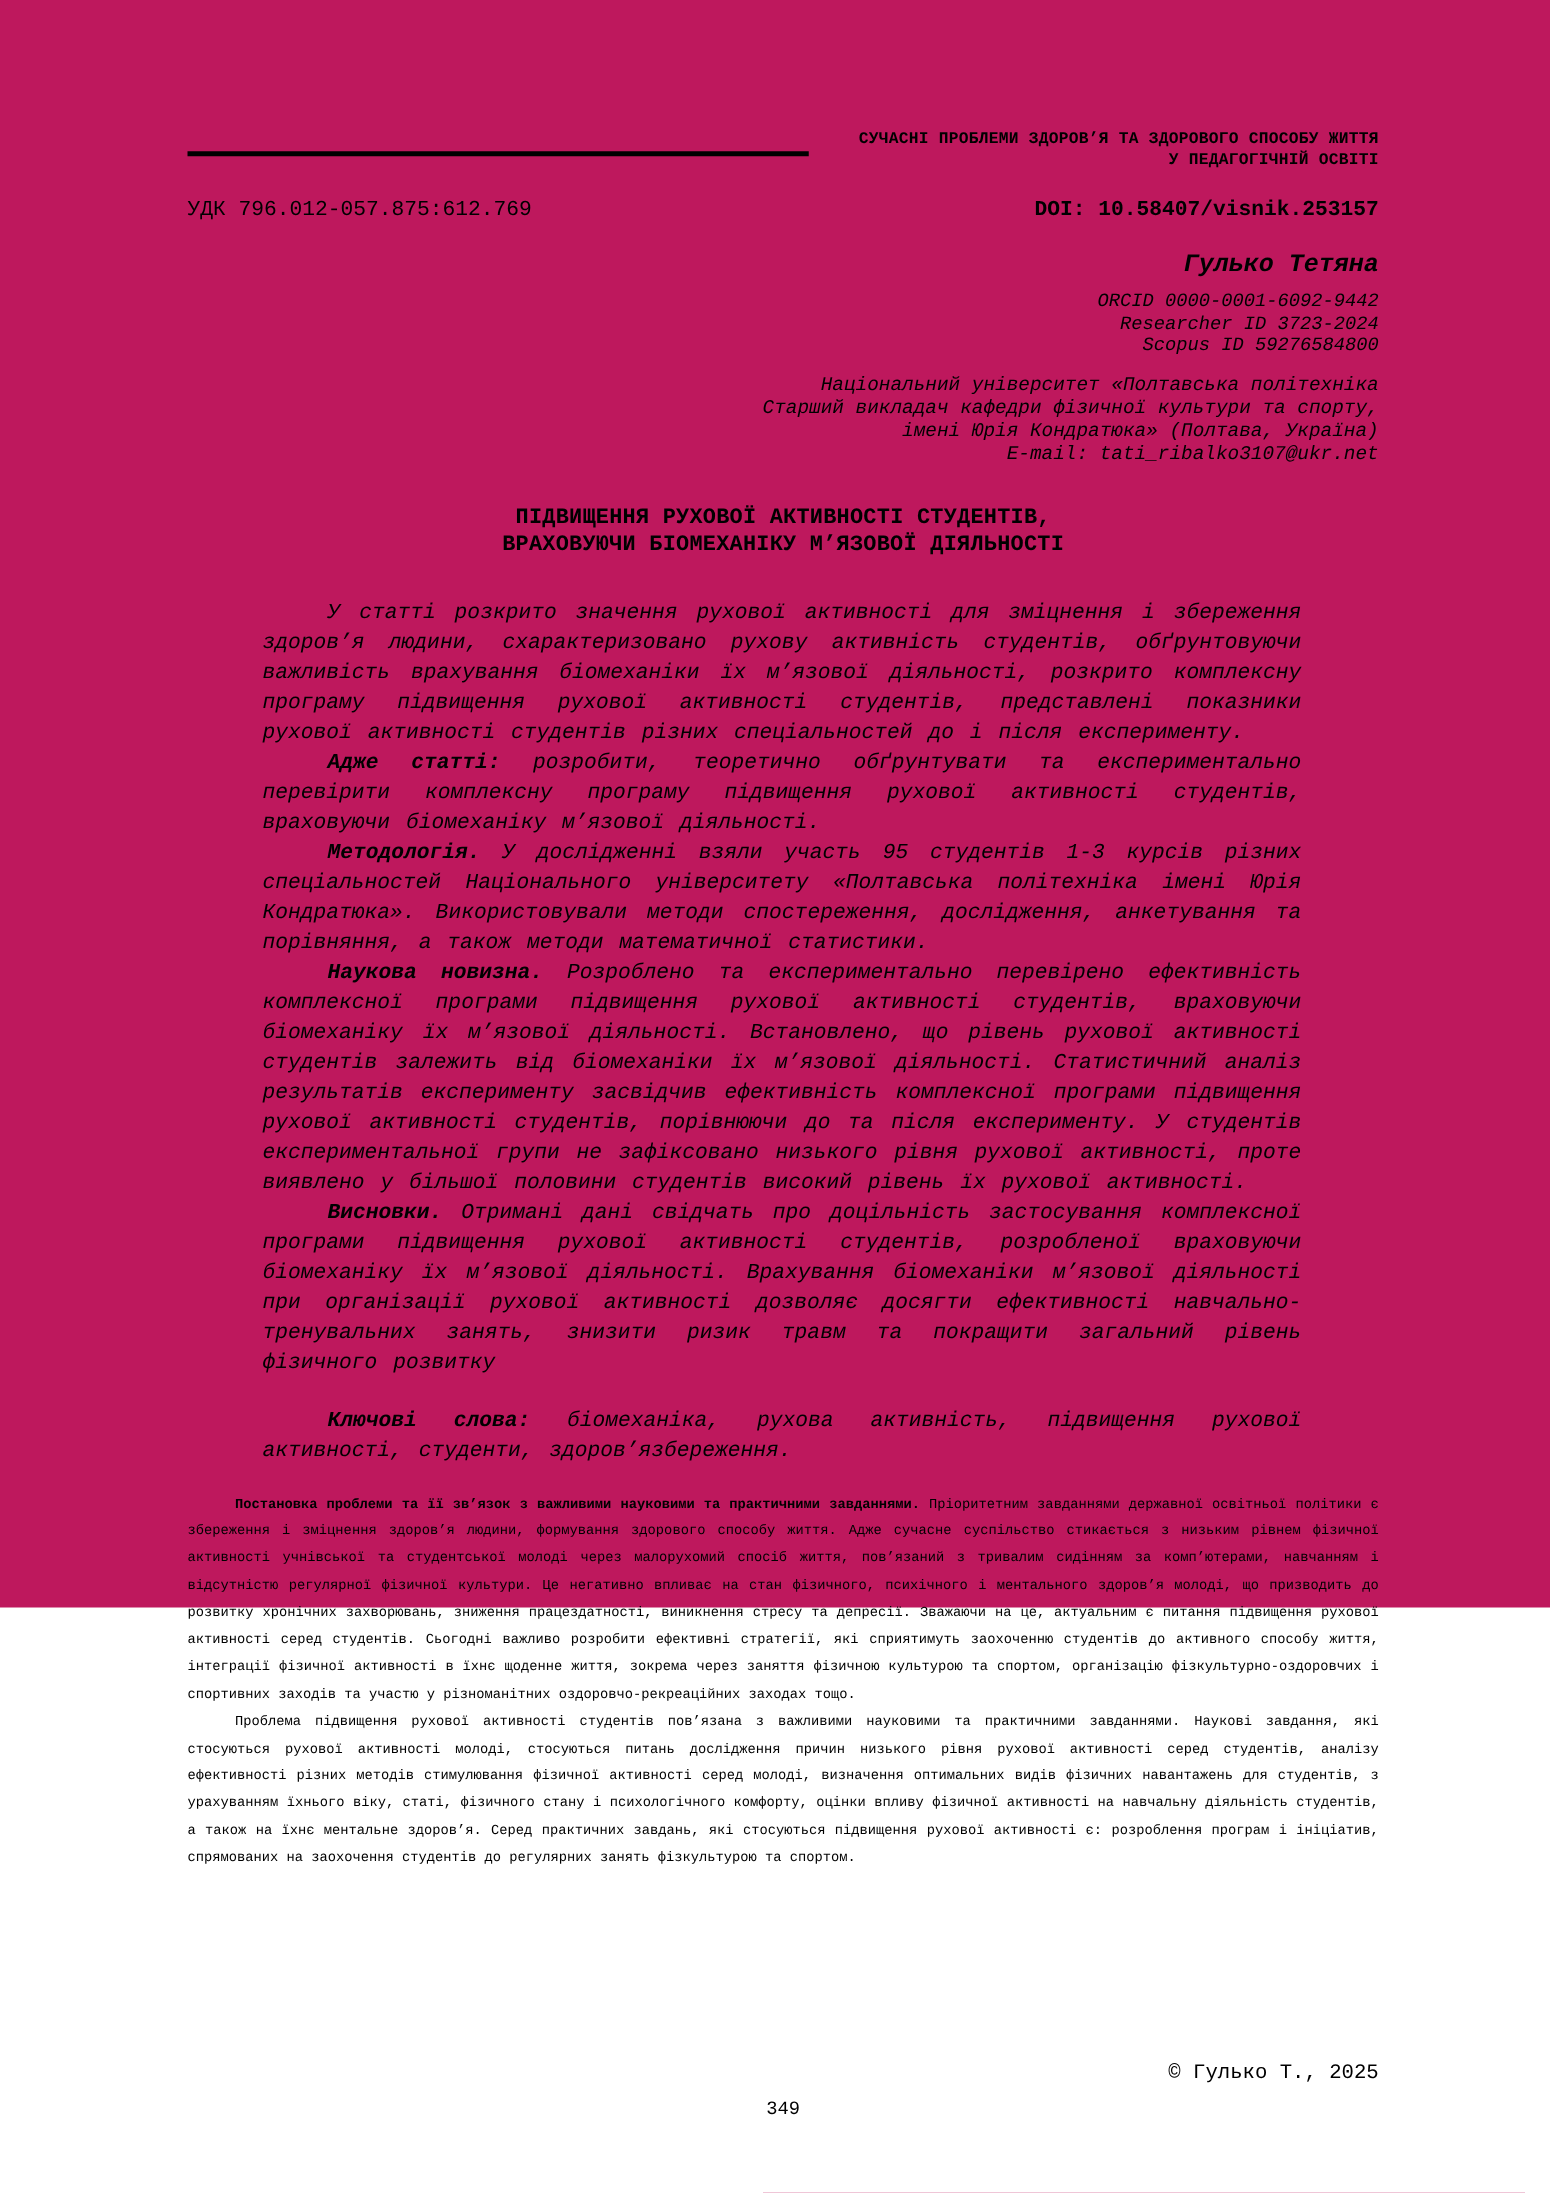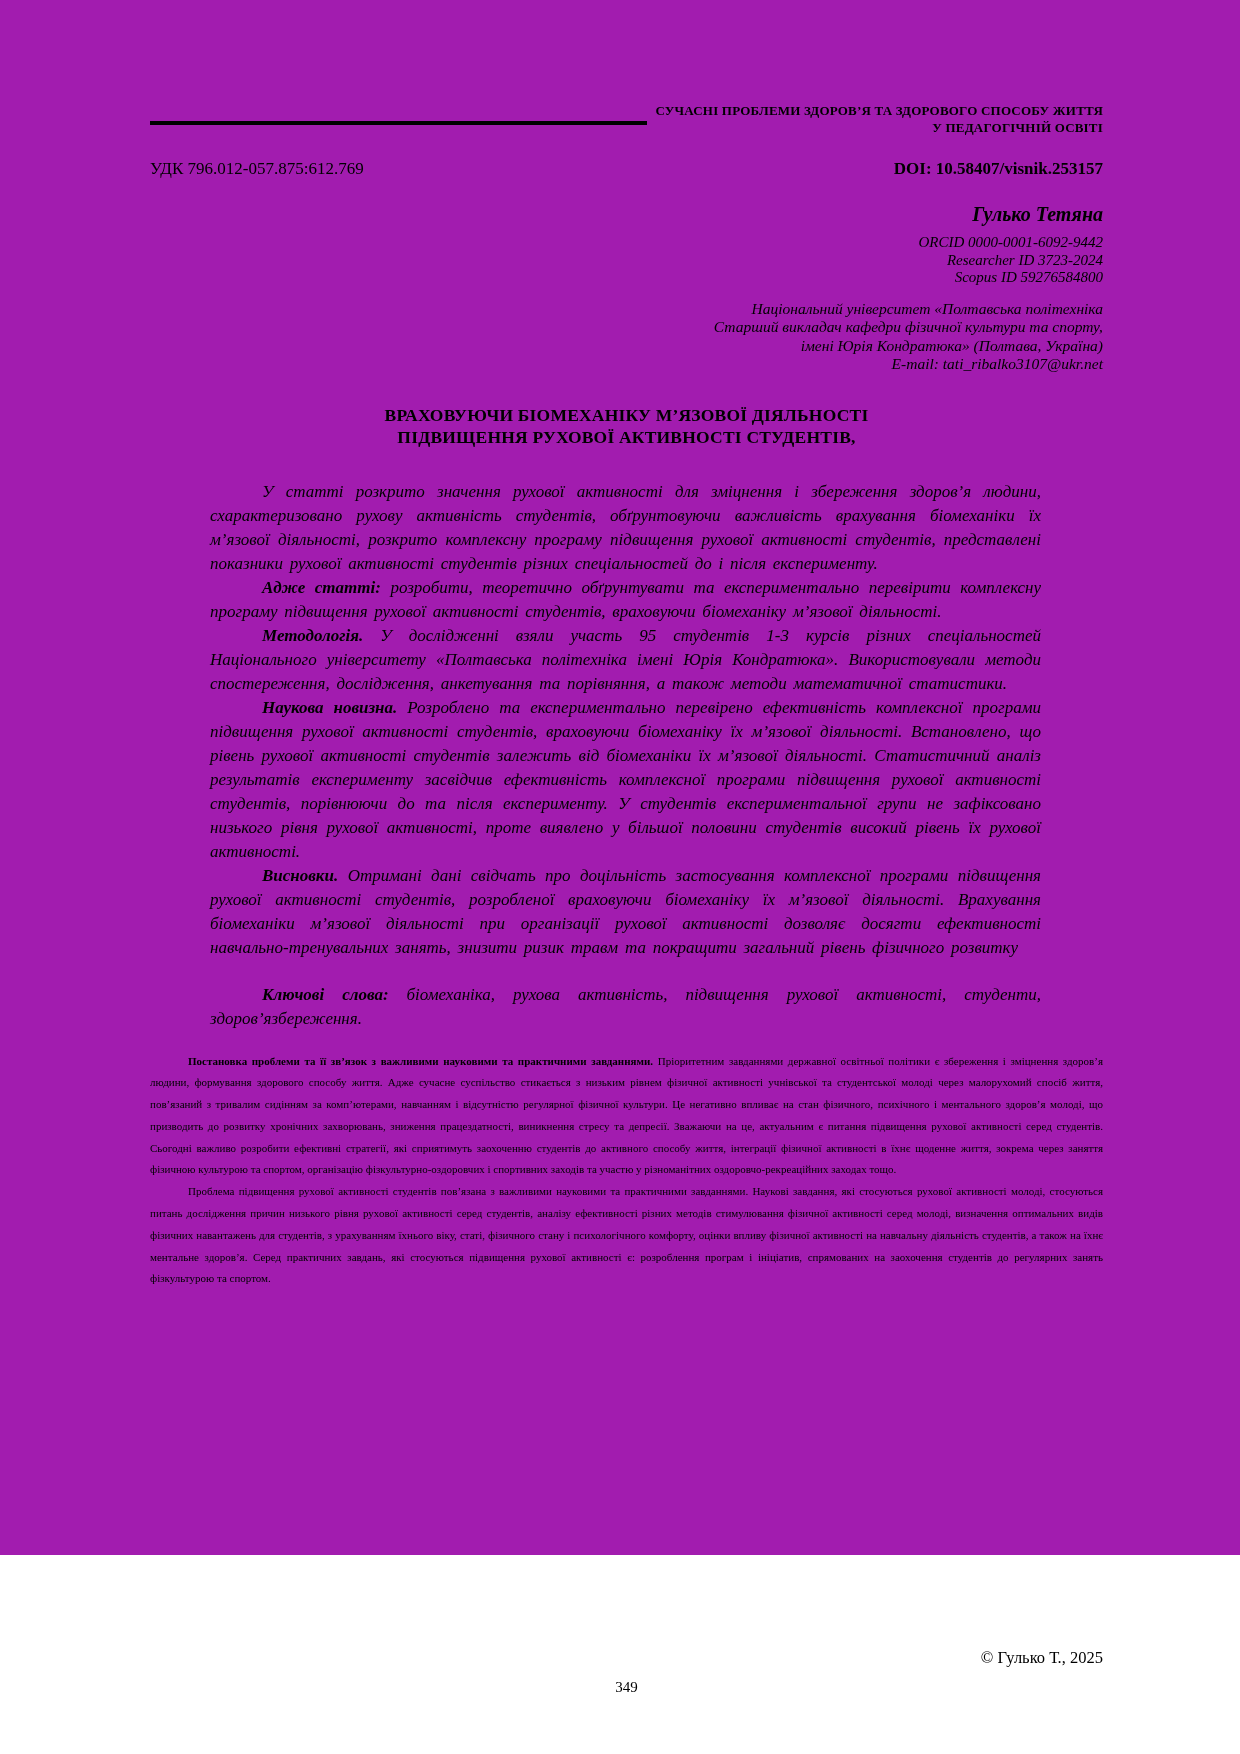--- a/index.html
+++ b/index.html
@@ -11,22 +11,23 @@
     width: 1240px;
     height: 1754px;
     font-family: "Liberation Serif", serif;
     color: #000000;
     position: relative;
     overflow: hidden;
   }
   .page {
     position: relative;
     width: 1240px;
-    height: 1555px;
-    background: #a21caf;
+    height: 1286px;
+    background: #be185d;
+    font-family: Liberation Mono, monospace;
   }
   .content {
     position: absolute;
     left: 150px;
     top: 0;
     width: 953px;
   }
 
   
   .journal-header {
@@ -176,22 +177,22 @@
       </div>
       <div class="author-affil">
         <div>Національний університет «Полтавська політехніка</div>
         <div>Старший викладач кафедри фізичної культури та спорту,</div>
         <div>імені Юрія Кондратюка» (Полтава, Україна)</div>
         <div>E-mail: tati_ribalko3107@ukr.net</div>
       </div>
     </div>
 
     <div class="article-title">
+      <div>ПІДВИЩЕННЯ РУХОВОЇ АКТИВНОСТІ СТУДЕНТІВ,</div>
       <div>ВРАХОВУЮЧИ БІОМЕХАНІКУ М’ЯЗОВОЇ ДІЯЛЬНОСТІ</div>
-      <div>ПІДВИЩЕННЯ РУХОВОЇ АКТИВНОСТІ СТУДЕНТІВ,</div>
     </div>
 
     <div class="abstract">
       <p><span>У статті розкрито значення рухової активності для зміцнення і збереження здоров’я людини, схарактеризовано рухову активність студентів, обґрунтовуючи важливість врахування біомеханіки їх м’язової діяльності, розкрито комплексну програму підвищення рухової активності студентів, представлені показники рухової активності студентів різних спеціальностей до і після експерименту.</span></p>
       <p><span class="sec-label">Адже статті:</span><span> розробити, теоретично обґрунтувати та експериментально перевірити комплексну програму підвищення рухової активності студентів, враховуючи біомеханіку м’язової діяльності.</span></p>
       <p><span class="sec-label">Методологія.</span><span> У дослідженні взяли участь 95 студентів 1-3 курсів різних спеціальностей Національного університету «Полтавська політехніка імені Юрія Кондратюка». Використовували методи спостереження, дослідження, анкетування та порівняння, а також методи математичної статистики.</span></p>
       <p><span class="sec-label">Наукова новизна.</span><span> Розроблено та експериментально перевірено ефективність комплексної програми підвищення рухової активності студентів, враховуючи біомеханіку їх м’язової діяльності. Встановлено, що рівень рухової активності студентів залежить від біомеханіки їх м’язової діяльності. Статистичний аналіз результатів експерименту засвідчив ефективність комплексної програми підвищення рухової активності студентів, порівнюючи до та після експерименту. У студентів експериментальної групи не зафіксовано низького рівня рухової активності, проте виявлено у більшої половини студентів високий рівень їх рухової активності.</span></p>
       <p><span class="sec-label">Висновки.</span><span> Отримані дані свідчать про доцільність застосування комплексної програми підвищення рухової активності студентів, розробленої враховуючи біомеханіку їх м’язової діяльності. Врахування біомеханіки м’язової діяльності при організації рухової активності дозволяє досягти ефективності навчально-тренувальних занять, знизити ризик травм та покращити загальний рівень фізичного розвитку</span></p>
       <p class="keywords"><span class="sec-label">Ключові слова:</span><span> біомеханіка, рухова активність, підвищення рухової активності, студенти, здоров’язбереження.</span></p>
     </div>

